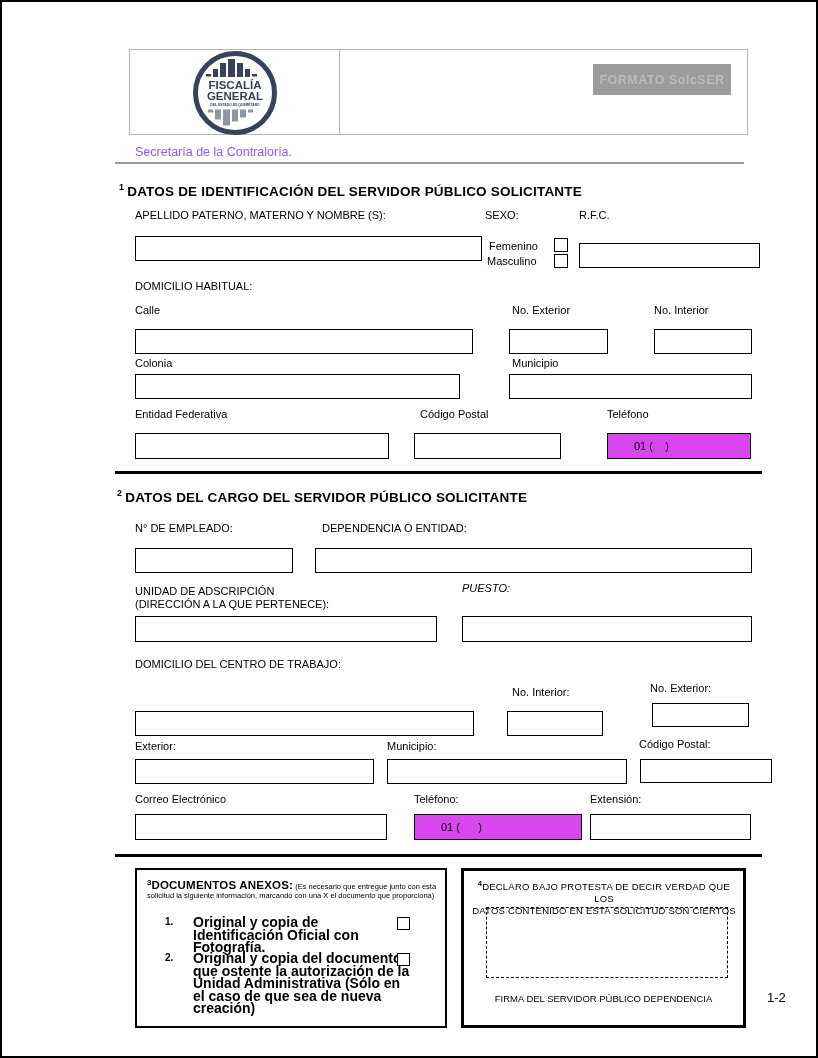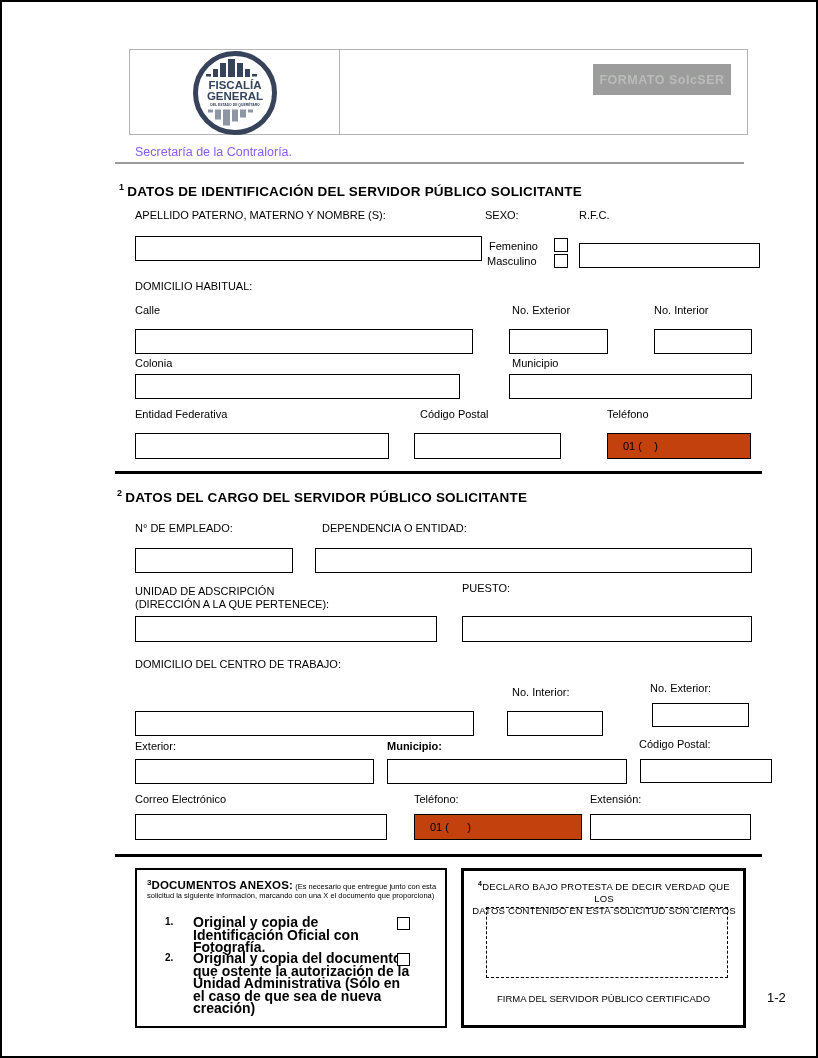--- a/index.html
+++ b/index.html
@@ -22,22 +22,22 @@
     display:flex; align-items:center; justify-content:center; letter-spacing:0.5px; }
   .dept { left:133px; top:143px; color:#8b5cf6; font-size:12.5px; }
   .dept-line { left:113px; top:160px; width:629px; height:2px; background:#9a9a9a; }
 
   
   .sec-title { font-weight:bold; font-size:13.5px; letter-spacing:0.2px; }
   .sec-title sup { font-size:9px; font-weight:bold; margin-right:3px; }
   .lbl { font-size:11px; white-space:nowrap; }
   .lbl2 { font-size:11px; line-height:13px; white-space:nowrap; }
   .ibox { border:1px solid #000; background:#fff; }
-  .ibox-txt { border:1px solid #000; background:#c2410c; font-size:11px; white-space:pre;
-    display:flex; align-items:center; padding-left:15px; }
+  .ibox-txt { border:1px solid #000; background:#d946ef; font-size:11px; white-space:pre;
+    display:flex; align-items:center; padding-left:26px; }
   .cb { border:1px solid #000; background:#fff; }
   .divider { background:#000; height:3px; }
 
   
   .docs-box { left:133px; top:866px; width:312px; height:160px; border:2px solid #000; }
   .docs-head { position:absolute; left:10px; top:8px; width:292px; font-size:7.5px; line-height:9.5px; }
   .docs-head b { font-size:11.5px; letter-spacing:0.2px; }
   .docs-head sup { font-size:8px; font-weight:bold; }
   .doc-num { position:absolute; font-size:10px; font-weight:bold; }
   .doc-txt { position:absolute; font-size:14px; font-weight:bold; line-height:12.5px; }
@@ -129,35 +129,35 @@
 
   <div class="abs lbl" style="left:133px; top:520px;">N° DE EMPLEADO:</div>
   <div class="abs lbl" style="left:320px; top:520px;">DEPENDENCIA O ENTIDAD:</div>
   <div class="abs ibox" style="left:133px; top:546px; width:158px; height:25px;"></div>
   <div class="abs ibox" style="left:313px; top:546px; width:437px; height:25px;"></div>
 
   <div class="abs lbl2" style="left:133px; top:583px;">
     <div>UNIDAD DE ADSCRIPCIÓN</div>
     <div>(DIRECCIÓN A LA QUE PERTENECE):</div>
   </div>
-  <div class="abs lbl" style="left:460px; top:580px;">PUESTO:</div>
+  <div class="abs lbl" style="left:460px; top:580px;font-style:italic;">PUESTO:</div>
   <div class="abs ibox" style="left:133px; top:614px; width:302px; height:26px;"></div>
   <div class="abs ibox" style="left:460px; top:614px; width:290px; height:26px;"></div>
 
   <div class="abs lbl" style="left:133px; top:656px;">DOMICILIO DEL CENTRO DE TRABAJO:</div>
 
   <div class="abs lbl" style="left:141px; top:684px;margin-top:27px;">Calle:</div>
   <div class="abs lbl" style="left:510px; top:684px;">No. Interior:</div>
   <div class="abs lbl" style="left:648px; top:680px;">No. Exterior:</div>
   <div class="abs ibox" style="left:650px; top:701px; width:97px; height:24px;"></div>
   <div class="abs ibox" style="left:133px; top:709px; width:339px; height:25px;"></div>
   <div class="abs ibox" style="left:505px; top:709px; width:96px; height:25px;"></div>
 
   <div class="abs lbl" style="left:133px; top:738px;">Exterior:</div>
-  <div class="abs lbl" style="left:385px; top:738px;font-weight:bold;">Municipio:</div>
+  <div class="abs lbl" style="left:385px; top:738px;">Municipio:</div>
   <div class="abs lbl" style="left:637px; top:736px;">Código Postal:</div>
   <div class="abs ibox" style="left:133px; top:757px; width:239px; height:25px;"></div>
   <div class="abs ibox" style="left:385px; top:757px; width:240px; height:25px;"></div>
   <div class="abs ibox" style="left:638px; top:757px; width:132px; height:24px;"></div>
 
   <div class="abs lbl" style="left:133px; top:791px;">Correo Electrónico</div>
   <div class="abs lbl" style="left:412px; top:791px;">Teléfono:</div>
   <div class="abs lbl" style="left:588px; top:791px;">Extensión:</div>
   <div class="abs ibox" style="left:133px; top:812px; width:252px; height:26px;"></div>
   <div class="abs ibox-txt" style="left:412px; top:812px; width:168px; height:26px;">01 (      )</div>
@@ -176,18 +176,18 @@
     <div class="doc-txt" style="left:56px; top:82px; width:222px;">Original y copia del documento que ostente la autorización de la Unidad Administrativa (Sólo en el caso de que sea de nueva creación)</div>
     <div class="cb" style="position:absolute; left:260px; top:83px; width:13px; height:13px;"></div>
   </div>
 
   <div class="abs decl-box">
     <div class="decl-txt">
       <div><sup>4</sup><span>DECLARO BAJO PROTESTA DE DECIR VERDAD QUE LOS</span></div>
       <div>DATOS CONTENIDO EN ESTA SOLICITUD SON CIERTOS</div>
     </div>
     <div class="sig-area"></div>
-    <div class="sig-lbl">FIRMA DEL SERVIDOR PÚBLICO CERTIFICADO</div>
+    <div class="sig-lbl">FIRMA DEL SERVIDOR PÚBLICO DEPENDENCIA</div>
   </div>
 
   <div class="abs page-num">1-2</div>
 
 </div>
 
 </body></html>

